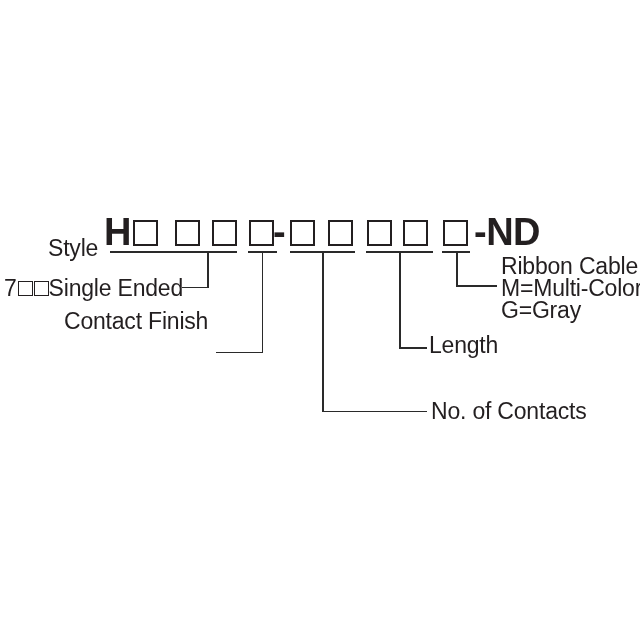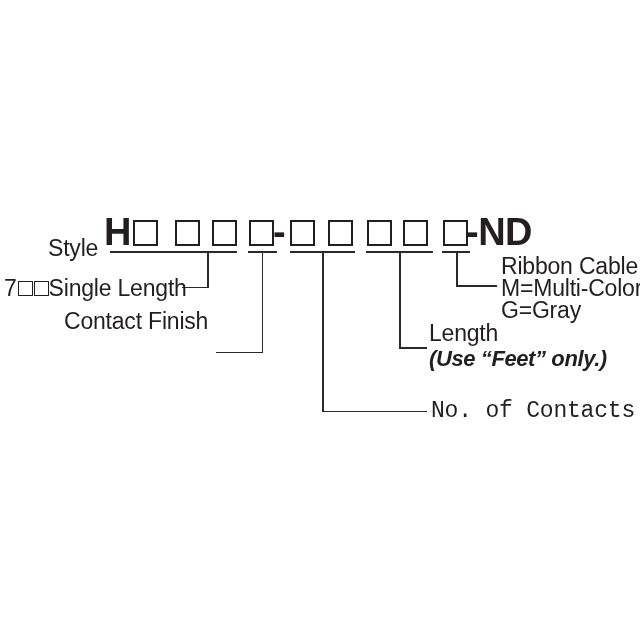--- a/index.html
+++ b/index.html
@@ -8,21 +8,21 @@
     font-family:"Liberation Sans","DejaVu Sans",sans-serif;
     color:#231f20;overflow:hidden;
   }
   
   .pn{
     position:absolute;top:213px;font-size:38px;font-weight:bold;
     line-height:1;letter-spacing:-0.5px;white-space:nowrap;
   }
   #pn-prefix{left:104px;}
   #pn-sep{left:273px;}
-  #pn-suffix{left:466px;}
+  #pn-suffix{left:466px;padding-left:8px;}
   
   .boxgroup{position:absolute;left:0;top:0;width:0;height:0;}
   .pnbox{
     position:absolute;top:220px;width:25px;height:26px;
     box-sizing:border-box;border:2.5px solid #231f20;background:#fff;
   }
   #g1 .pnbox:nth-child(1){left:133px}
   #g1 .pnbox:nth-child(2){left:175px}
   #g1 .pnbox:nth-child(3){left:212px}
   #g1 .pnbox:nth-child(4){left:249px}
@@ -50,23 +50,23 @@
   #d-rib{left:456px;top:285px;width:41px;height:1.5px}
   
   .label{position:absolute;font-size:23px;line-height:24px;letter-spacing:-0.2px;white-space:nowrap;}
   #style-title{left:48px;top:236px;}
   #style-line2{left:4px;top:276px;display:flex;align-items:flex-start;}
   .smbox{
     display:inline-block;width:15px;height:15px;box-sizing:border-box;
     border:1.5px solid #231f20;margin:4.5px 0 0 1px;background:#fff;
   }
   #contact-finish{left:64px;top:310px;line-height:23px;}
-  #length-label{left:429px;top:321px;line-height:25px;}
+  #length-label{left:429px;top:333px;line-height:25px;}
   #length-note{font-style:italic;font-weight:bold;font-size:22px;letter-spacing:-0.4px;}
-  #num-contacts{left:431px;top:400px;line-height:23px;font-family:Liberation Mono, monospace;}
+  #num-contacts{left:431px;top:400px;line-height:23px;}
   #ribbon-label{left:501px;top:255px;line-height:22px;}
 </style>
 </head>
 <body>
 
 <div class="diagram">
 
   <span class="pn" id="pn-prefix">H</span>
   <div class="boxgroup" id="g1">
       <span class="pnbox"></span>
@@ -99,30 +99,29 @@
   <div class="line" id="d-style"></div>
   <div class="line" id="d-cf"></div>
   <div class="line" id="d-noc"></div>
   <div class="line" id="d-len"></div>
   <div class="line" id="d-rib"></div>
 
   <div class="label" id="style-title">Style</div>
   <div class="label" id="style-line2">
     <span>7</span>
     <span class="boxrow"><span class="smbox"></span><span class="smbox"></span></span>
-    <span>Single Length</span>
+    <span>Single Ended</span>
   </div>
 
   <div class="label" id="contact-finish">
     <div>Contact Finish</div>
   </div>
 
   <div class="label" id="length-label">
     <div>Length</div>
-    <div id="length-note">(Use “Feet” only.)</div>
   </div>
 
   <div class="label" id="num-contacts">No. of Contacts</div>
 
   <div class="label" id="ribbon-label">
     <div>Ribbon Cable</div>
     <div>M=Multi-Color</div>
     <div>G=Gray</div>
   </div>
 

